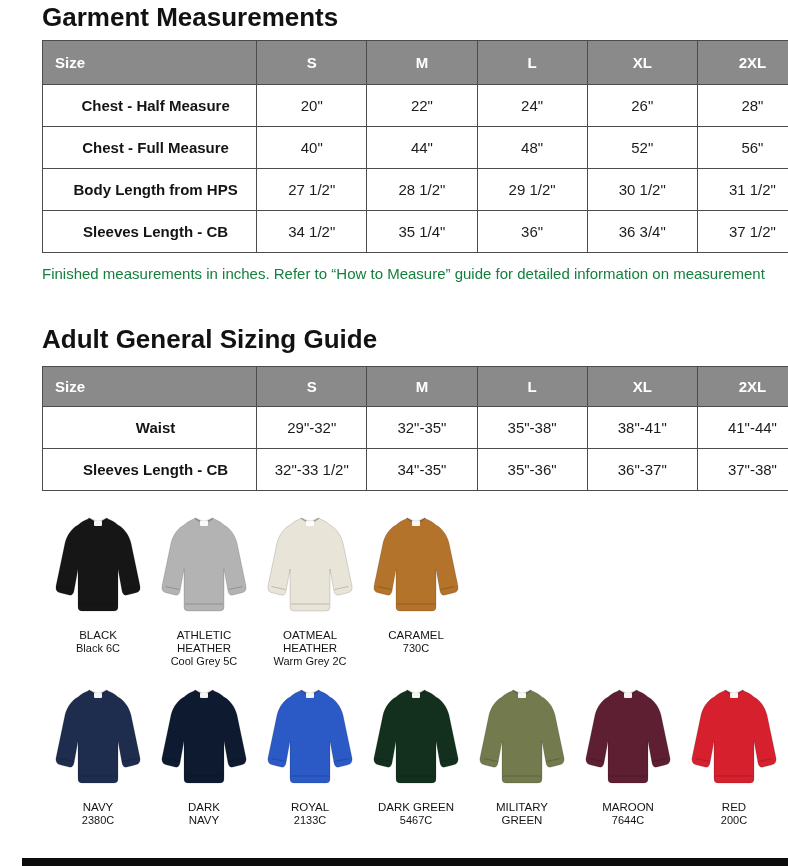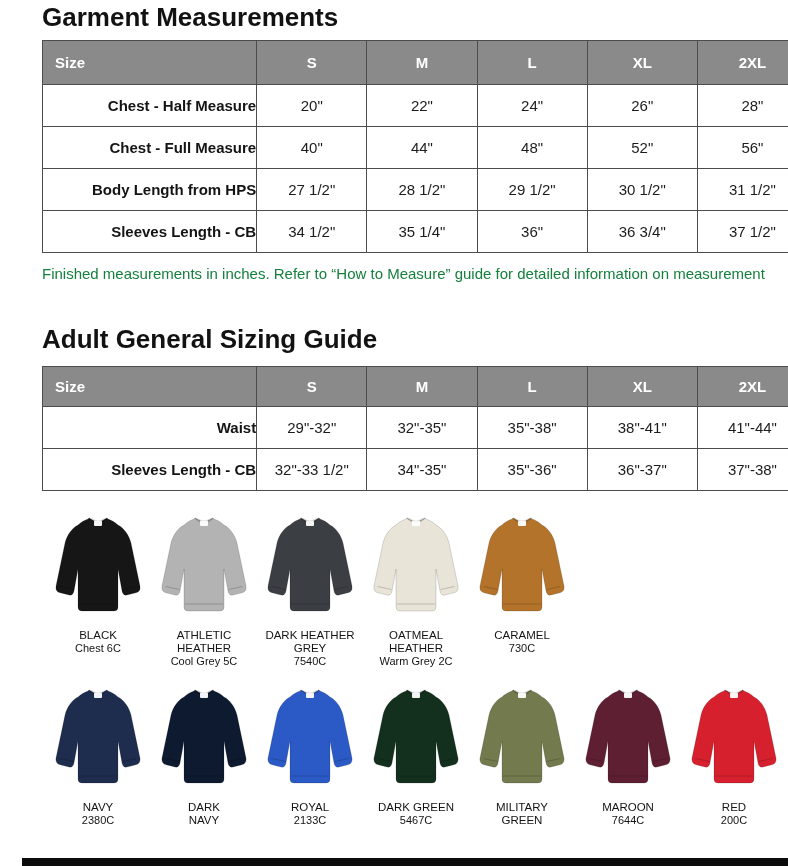--- a/index.html
+++ b/index.html
@@ -34,21 +34,21 @@
     color: #ffffff;
     font-size: 15px;
     font-weight: bold;
     height: 44px;
     text-align: center;
     background: transparent;
   }
   table.sizes.second thead th { height: 40px; }
   table.sizes thead th.size-col { text-align: left; padding-left: 12px; }
   table.sizes tbody th {
-    text-align: right;
+    text-align: center;
     padding-left: 12px;
     font-size: 15px;
     font-weight: bold;
     color: #141414;
     height: 42px;
     background: #ffffff;
   }
   table.sizes tbody td {
     text-align: center;
     font-size: 15px;
@@ -221,39 +221,31 @@
     </tbody>
   </table>
 
   <div class="swatches">
     <div class="swatch-row row1">
       <div class="swatch">
         <svg class="shirt" viewBox="0 0 100 112" style="color: rgb(22, 22, 22);">
             <use href="#sweater-shape"></use>
           </svg>
         <div class="swatch-name">BLACK</div>
-        <div class="swatch-code">Chest 6C</div>
+        <div class="swatch-code">Black 6C</div>
       </div>
       <div class="swatch">
         <svg class="shirt" viewBox="0 0 100 112" style="color: rgb(179, 179, 179);">
             <use href="#sweater-shape"></use>
           </svg>
         <div class="swatch-name">ATHLETIC
 HEATHER</div>
         <div class="swatch-code">Cool Grey 5C</div>
       </div>
       <div class="swatch">
-        <svg class="shirt" viewBox="0 0 100 112" style="color: rgb(59, 62, 67);">
-            <use href="#sweater-shape"></use>
-          </svg>
-        <div class="swatch-name">DARK HEATHER
-GREY</div>
-        <div class="swatch-code">7540C</div>
-      </div>
-      <div class="swatch">
         <svg class="shirt" viewBox="0 0 100 112" style="color: rgb(233, 228, 216);">
             <use href="#sweater-shape"></use>
           </svg>
         <div class="swatch-name">OATMEAL
 HEATHER</div>
         <div class="swatch-code">Warm Grey 2C</div>
       </div>
       <div class="swatch">
         <svg class="shirt" viewBox="0 0 100 112" style="color: rgb(180, 115, 42);">
             <use href="#sweater-shape"></use>

